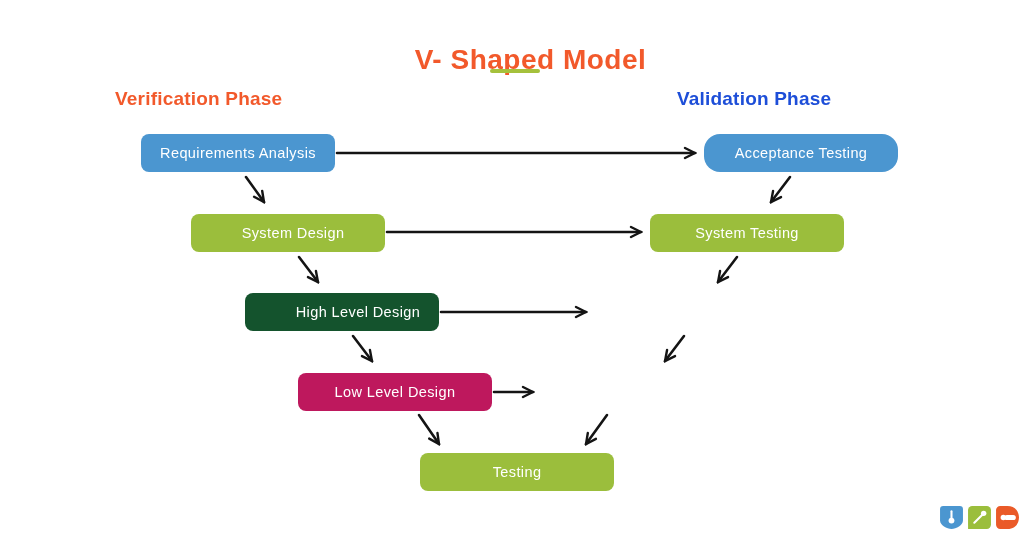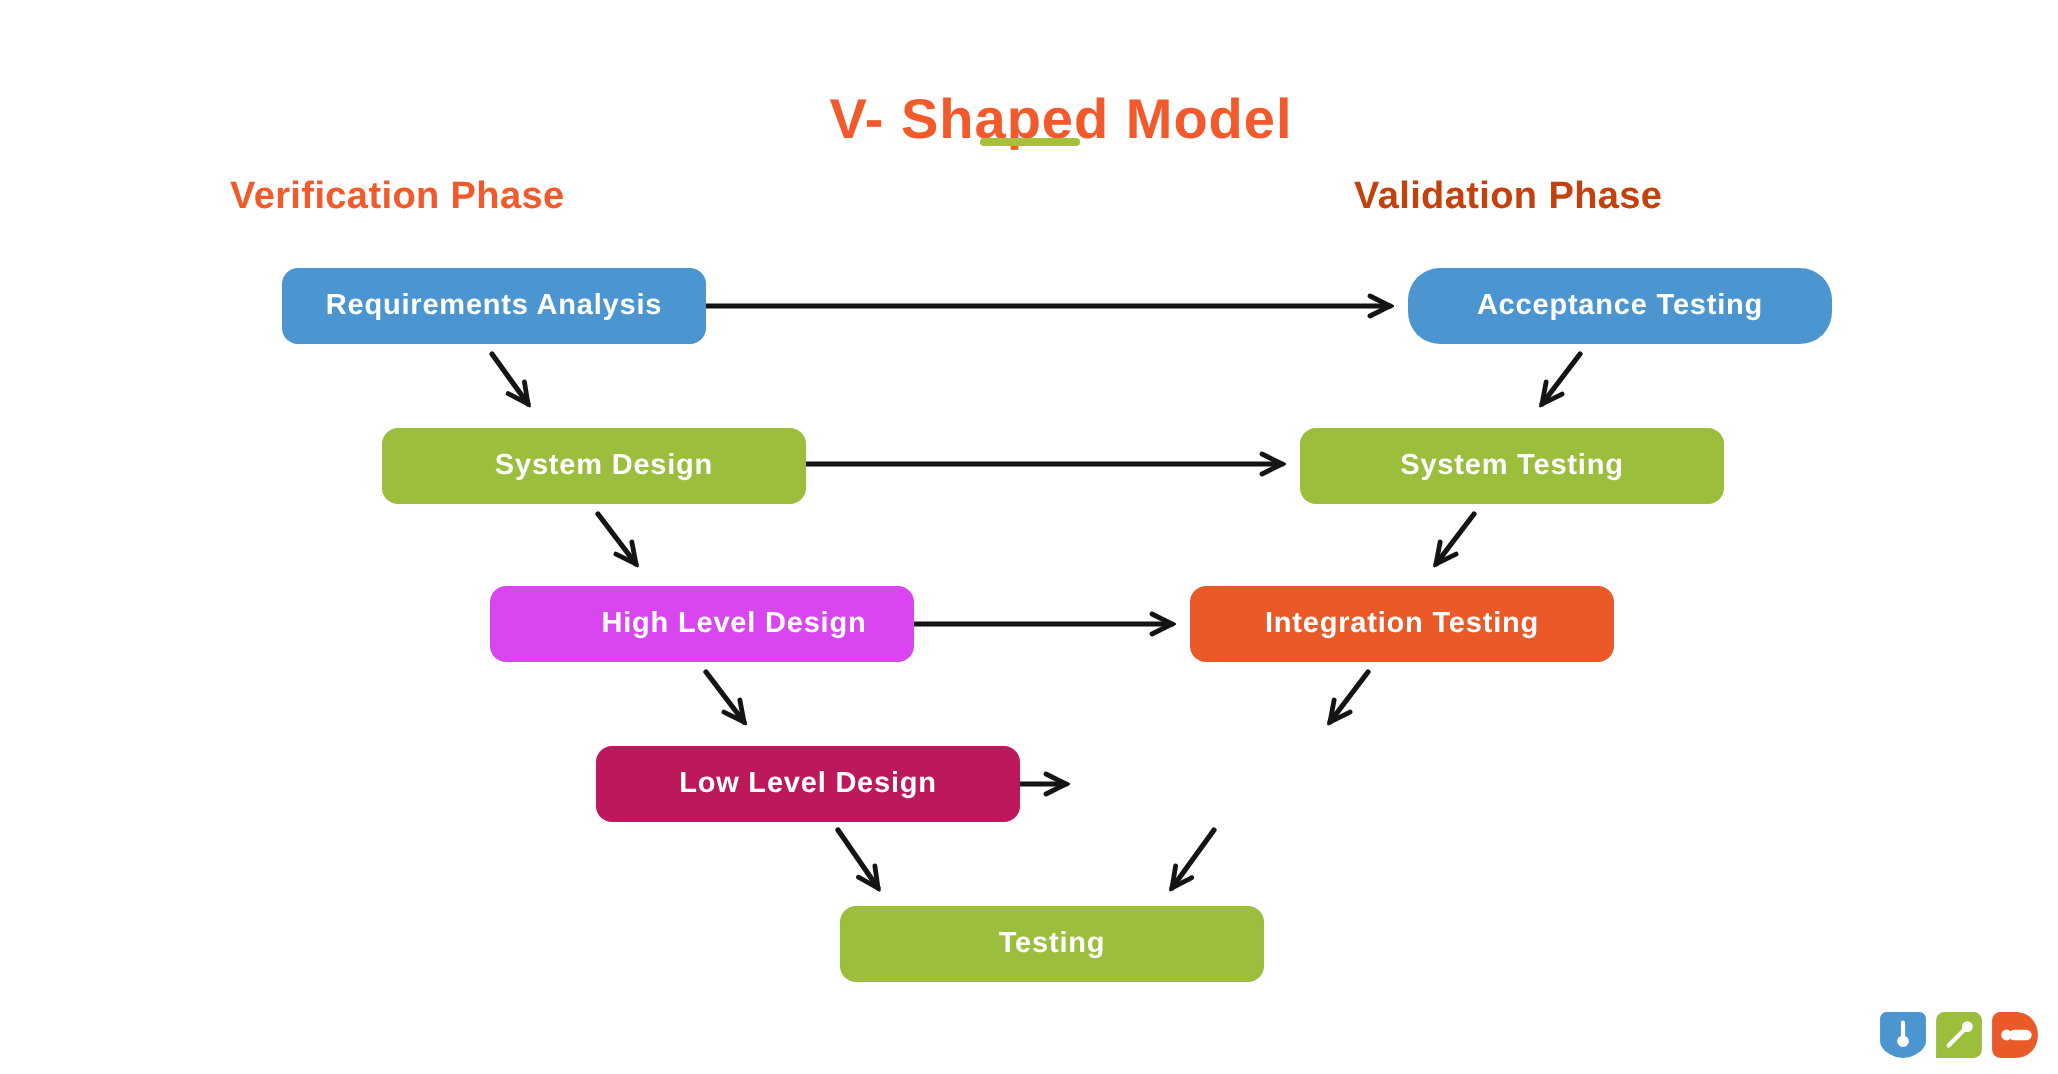--- a/index.html
+++ b/index.html
@@ -31,28 +31,28 @@
     top: 88px;
     width: 240px;
     font-size: 19px;
     font-weight: 800;
     letter-spacing: 0.2px;
   }
   .phase-left  { left: 115px; }
   .phase-right { left: 677px; }
   .node {
     position: absolute;
-    width: 212px; height: 38px;
+    width: 194px; height: 38px;
     border-radius: 8px;
     display: flex;
     align-items: center;
     justify-content: center;
     color: #ffffff;
     font-size: 14.5px;
-    font-weight: 700;
+    font-weight: 400;
     letter-spacing: 0.4px;
     box-sizing: border-box;
     text-align: center;
   }
   .arrows {
     position: absolute;
     inset: 0;
     pointer-events: none;
   }
   .arrow-stroke {
@@ -78,21 +78,21 @@
 </style>
 </head>
 <body>
 
 <div class="canvas">
 
   <h1 class="page-title" style="color: rgb(242, 89, 43);">V- Shaped Model</h1>
   <div class="title-underline" style="background: rgb(165, 193, 60);"></div>
 
   <div class="phase-label phase-left" style="color: rgb(242, 89, 43);">Verification Phase</div>
-  <div class="phase-label phase-right" style="color: #c2410c;">Validation Phase</div>
+  <div class="phase-label phase-right" style="color: #1d4ed8;">Validation Phase</div>
 
   <svg class="arrows" width="1029" height="537" viewBox="0 0 1029 537">
     <defs>
       <marker id="vhead" viewBox="0 0 14 14" refX="12" refY="7" markerWidth="14" markerHeight="14" markerUnits="userSpaceOnUse" orient="auto">
         <path class="arrow-head-path" d="M2,2 L12,7 L2,12"></path>
       </marker>
     </defs>
 
     <line class="arrow-stroke" x1="337" y1="153" x2="695" y2="153" marker-end="url(#vhead)"></line>
     <line class="arrow-stroke" x1="387" y1="232" x2="641" y2="232" marker-end="url(#vhead)"></line>
@@ -107,22 +107,21 @@
     <line class="arrow-stroke" x1="790" y1="177" x2="771" y2="202" marker-end="url(#vhead)"></line>
     <line class="arrow-stroke" x1="737" y1="257" x2="718" y2="282" marker-end="url(#vhead)"></line>
     <line class="arrow-stroke" x1="684" y1="336" x2="665" y2="361" marker-end="url(#vhead)"></line>
     <line class="arrow-stroke" x1="607" y1="415" x2="586" y2="444" marker-end="url(#vhead)"></line>
   </svg>
 
   <div class="node" style="left: 141px; top: 134px; background: rgb(75, 150, 208);">Requirements Analysis</div>
   <div class="node" style="left: 704px; top: 134px; background: rgb(75, 150, 208); border-radius: 16px;">Acceptance Testing</div>
   <div class="node" style="left: 191px; top: 214px; background: rgb(155, 190, 60); padding-left: 10px;">System Design</div>
   <div class="node" style="left: 650px; top: 214px; background: rgb(155, 190, 60);">System Testing</div>
-  <div class="node" style="left: 245px; top: 293px; background: #d946ef; padding-left: 32px;">High Level Design</div>
-  <div class="node" style="left: 595px; top: 293px; background: rgb(234, 90, 40);">Integration Testing</div>
+  <div class="node" style="left: 245px; top: 293px; background: #14532d; padding-left: 32px;">High Level Design</div>
   <div class="node" style="left: 298px; top: 373px; background: #be185d;">Low Level Design</div>
   <div class="node" style="left: 420px; top: 453px; background: rgb(155, 190, 60);">Testing</div>
 
   <div class="footer-logo">
     <svg width="25" height="25" viewBox="0 0 24 24">
       <path d="M4,1 h16 a3,3 0 0 1 3,3 v11 c0,4.5 -6.5,8 -11,8 c-4.5,0 -11,-3.5 -11,-8 v-11 a3,3 0 0 1 3,-3 z" fill="#4B96D0"></path>
       <line x1="12" y1="6" x2="12" y2="12.5" stroke="#ffffff" stroke-width="2" stroke-linecap="round"></line>
       <circle cx="12" cy="15" r="2.8" fill="#ffffff"></circle>
     </svg>
     <svg width="25" height="25" viewBox="0 0 24 24">

